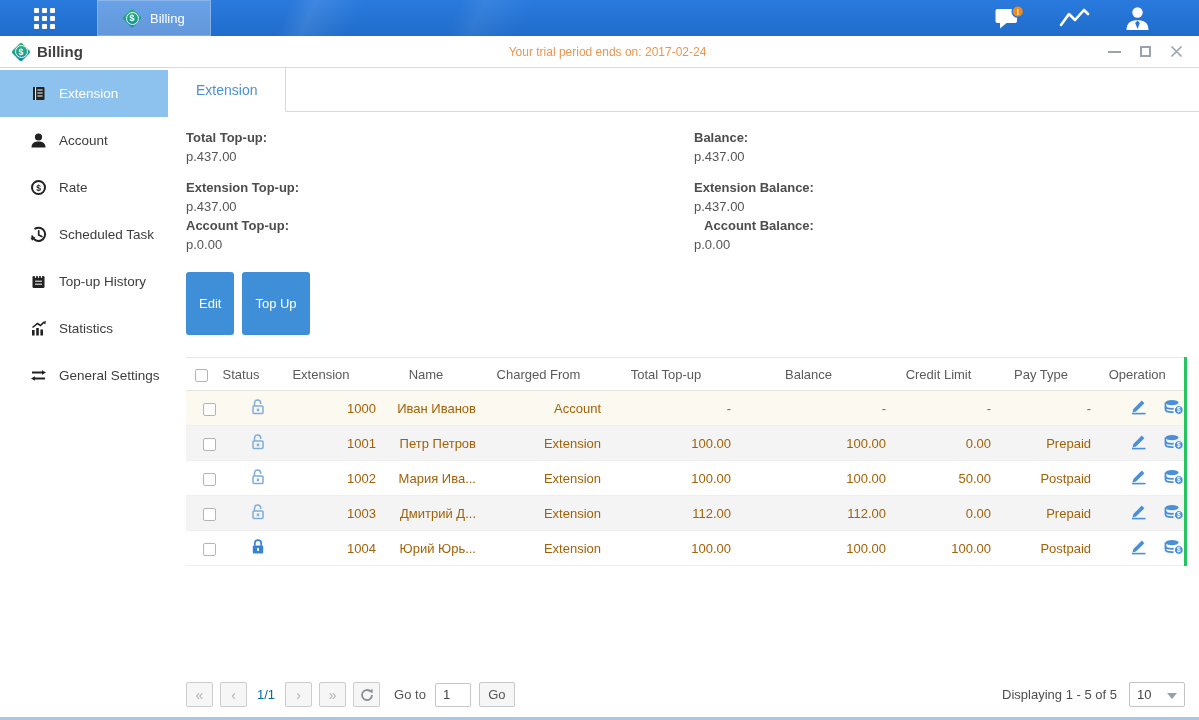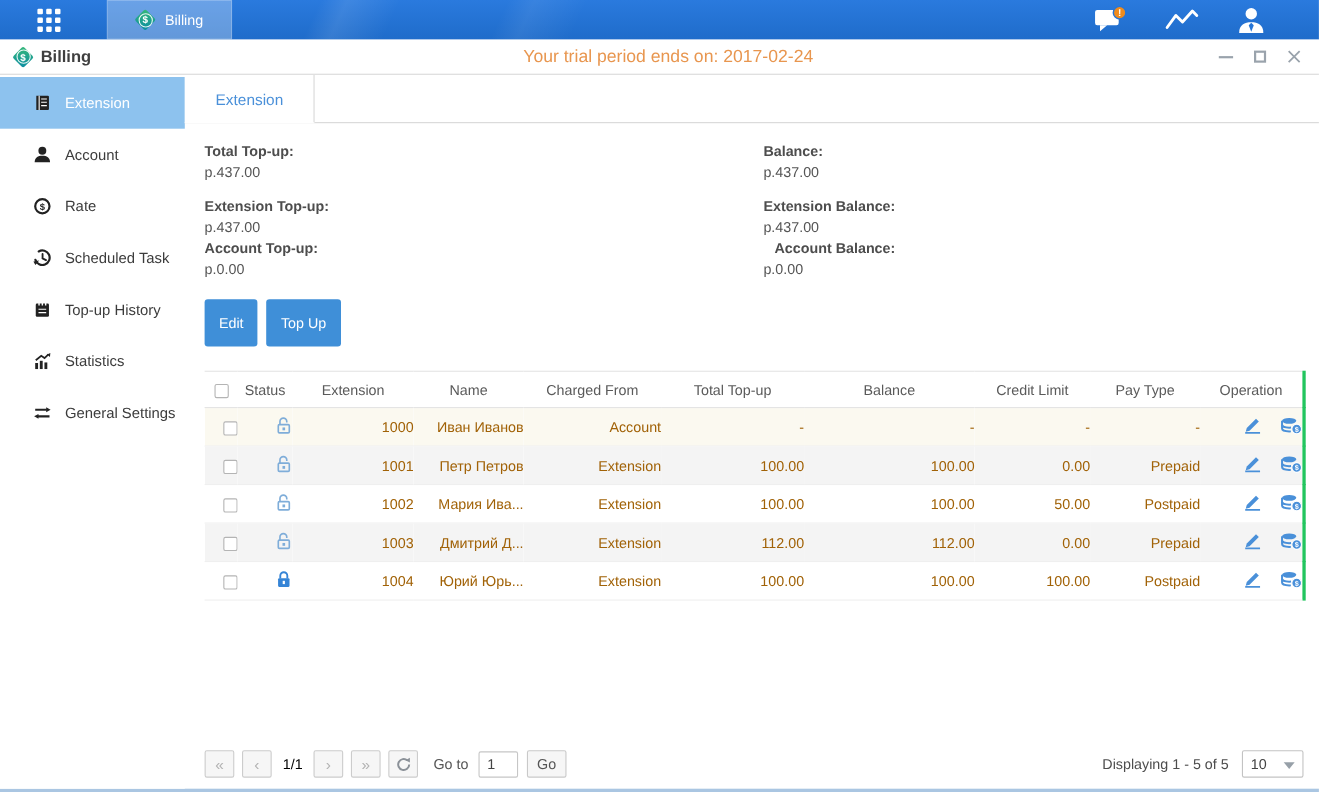--- a/index.html
+++ b/index.html
@@ -21,21 +21,21 @@
   .diamond i { position:absolute; inset:0; display:flex; align-items:center; justify-content:center;
     font-style:normal; font-weight:bold; font-size:9px; color:#fff; }
   .diamond i::before { content:""; position:absolute; width:11px; height:11px; border:1.2px solid rgba(255,255,255,.9); border-radius:50%; }
   .topbar-right { margin-left:auto; margin-right:48px; display:flex; align-items:center; gap:34px; position:relative; }
   .tb-icon { cursor:pointer; display:flex; }
 
   
   .titlebar { height:32px; flex:0 0 32px; background:#fff; border-bottom:1px solid #d9d9d9; display:flex; align-items:center; position:relative; }
   .titlebar .title-left { display:flex; align-items:center; gap:7px; margin-left:12px; }
   .titlebar .title-text { font-size:15px; font-weight:bold; color:#3f3f3f; }
-  .trial { position:absolute; left:16px; right:0; text-align:center; color:#e8964f; font-size:16px; pointer-events:none; }
+  .trial { position:absolute; left:16px; right:0; text-align:center; color:#e8964f; font-size:12px; pointer-events:none; }
   .win-controls { margin-left:auto; margin-right:16px; display:flex; align-items:center; gap:17px; z-index:2; }
   .wc { cursor:pointer; display:flex; align-items:center; justify-content:center; width:14px; height:14px; }
   .wc-min span { width:13px; height:2px; background:#9aa3ac; }
   .wc-max span { width:11px; height:11px; border:2px solid #9aa3ac; }
 
   
   .app-body { flex:1; display:flex; min-height:0; }
   .sidebar { width:168px; flex:0 0 168px; background:#fff; padding-top:2px; }
   .side-item { height:47px; display:flex; align-items:center; gap:12px; padding-left:30px; cursor:pointer; color:#3c3c3c; font-size:13.5px; }
   .side-item.active { background:#8dc2ee; color:#fff; }
@@ -53,39 +53,39 @@
   .sum-col { width:508px; }
   .sum-col:last-child { flex:1; }
   .sum-row { display:flex; align-items:baseline; margin-bottom:12px; line-height:19px;flex-direction:column; }
   .lbl { font-weight:bold; color:#4d4d4d; }
   .val { color:#555; }
   .w-l1 { width:130px; } .w-v1 { width:110px; } .w-l2 { width:125px; }
   .w-r1 { width:128px; } .w-rv1 { width:108px; } .w-r2 { width:130px;text-align:center; }
 
   
   .btn-row { display:flex; gap:8px; margin-top:6px; }
-  .btn { background:#3f8fd8; color:#fff; border:none; font-family:inherit; font-size:13px; padding:14px 13px; border-radius:3px; cursor:pointer; }
+  .btn { background:#3f8fd8; color:#fff; border:none; font-family:inherit; font-size:13px; padding:24px 13px; border-radius:3px; cursor:pointer; }
 
   
   table.grid { border-collapse:collapse; table-layout:fixed; width:100%; margin-top:22px; border-right:3px solid #22c55e; }
   table.grid th { font-weight:normal; color:#5a5a5a; height:33px; border-top:1px solid #e4e4e4; border-bottom:1px solid #e4e4e4; text-align:center; }
   table.grid td { height:35px; text-align:right; color:#a16207; border-bottom:1px solid #efefef; overflow:hidden; white-space:nowrap; }
   tr.row-a { background:#fbf9f0; }
   tr.row-b { background:#f4f4f4; }
   tr.row-c { background:#fff; }
   .cb { display:inline-block; width:13px; height:13px; border:1px solid #b4b4b4; border-radius:2px; background:#fff; vertical-align:middle; cursor:pointer; }
   .op-icons { display:inline-flex; gap:16px; align-items:center; }
   .op-icons svg { cursor:pointer; }
 
   
   .pagebar { margin-top:auto; padding:8px 0 10px; display:flex; align-items:center; }
   .pg-btn { width:27px; height:25px; background:#f6f6f6; border:1px solid #cccccc; border-radius:2px; display:flex; align-items:center; justify-content:center;
     color:#b3b3b3; font-size:14px; cursor:pointer; user-select:none; }
   .pg-btn + .pg-btn { margin-left:7px; }
-  .pg-ind { margin:0 10px; color:#000000; }
+  .pg-ind { margin:0 10px; color:#0369a1; }
   .pg-refresh { margin-left:12px; }
   .goto-label { margin-left:14px; margin-right:9px; color:#555; }
   .goto-input { width:36px; height:24px; border:1px solid #c6c6c6; border-radius:2px; font-family:inherit; font-size:13px; padding-left:7px; color:#444; }
   .go-btn { margin-left:8px; width:36px; height:25px; background:#f6f6f6; border:1px solid #c9c9c9; border-radius:2px; color:#555; font-family:inherit; font-size:13px; cursor:pointer; }
   .pg-right { margin-left:auto; display:flex; align-items:center; gap:12px; }
   .displaying { color:#4d4d4d; }
   .size-select { width:56px; height:25px; border:1px solid #c3c3c3; border-radius:2px; background:#fff; display:flex; align-items:center; padding-left:7px; position:relative; cursor:pointer; color:#444; }
   .size-select .caret { position:absolute; right:7px; top:10px; width:0; height:0; border-left:5px solid transparent; border-right:5px solid transparent; border-top:6px solid #97a0a8; }
 </style>
 </head>

